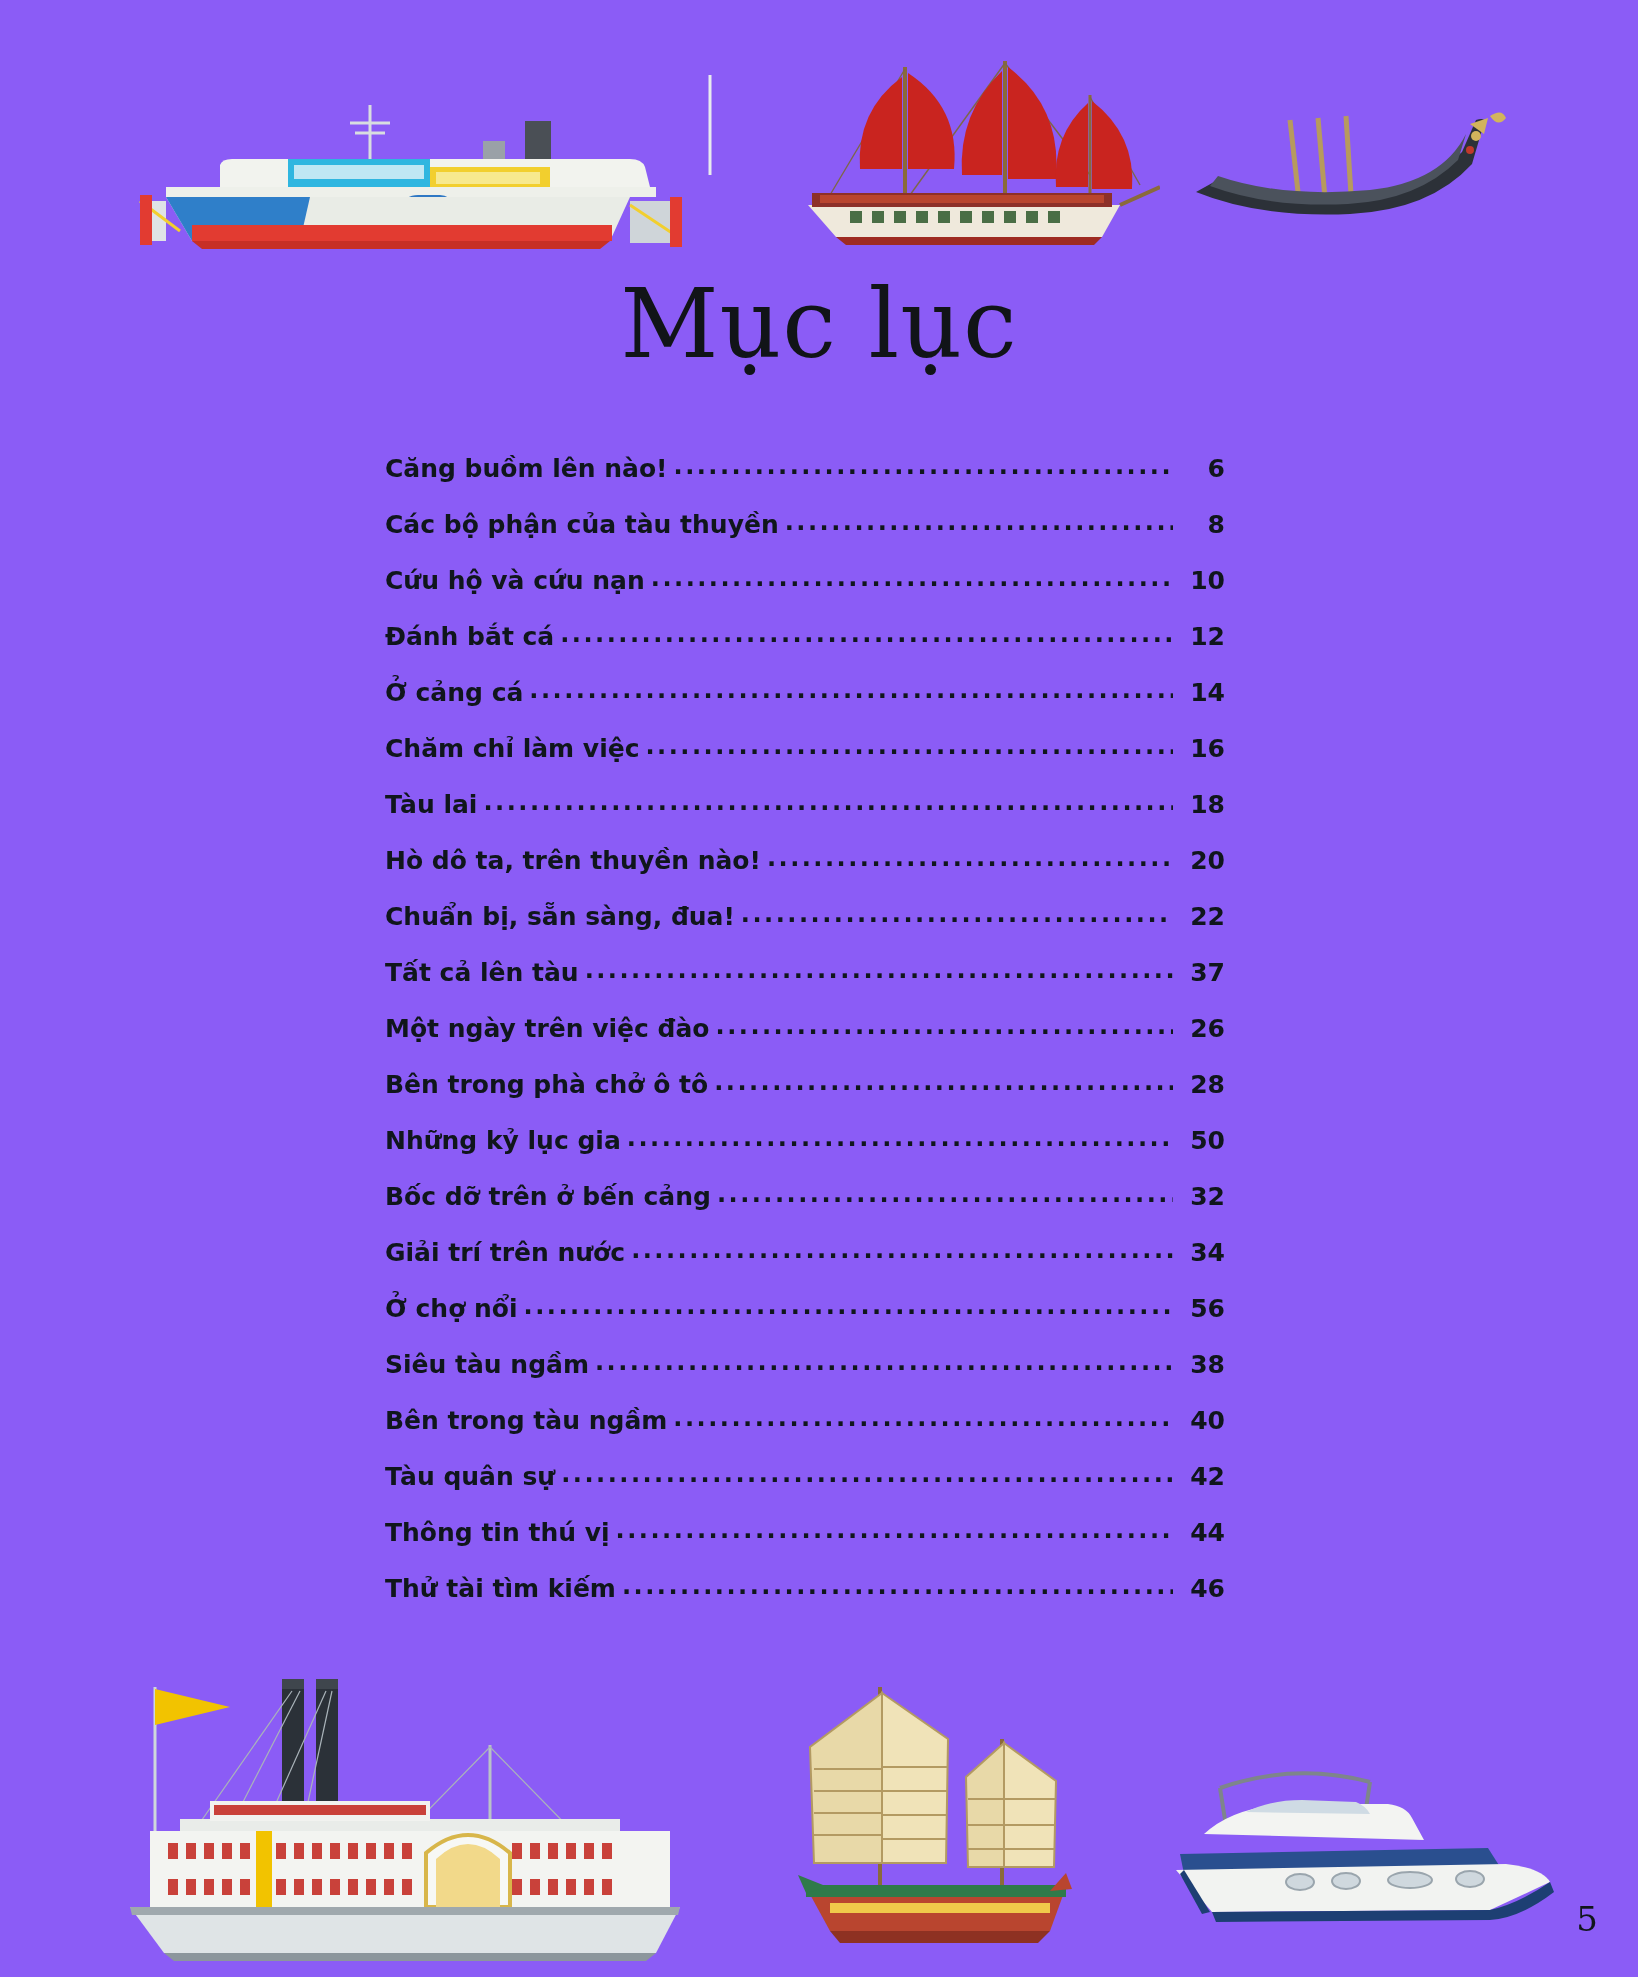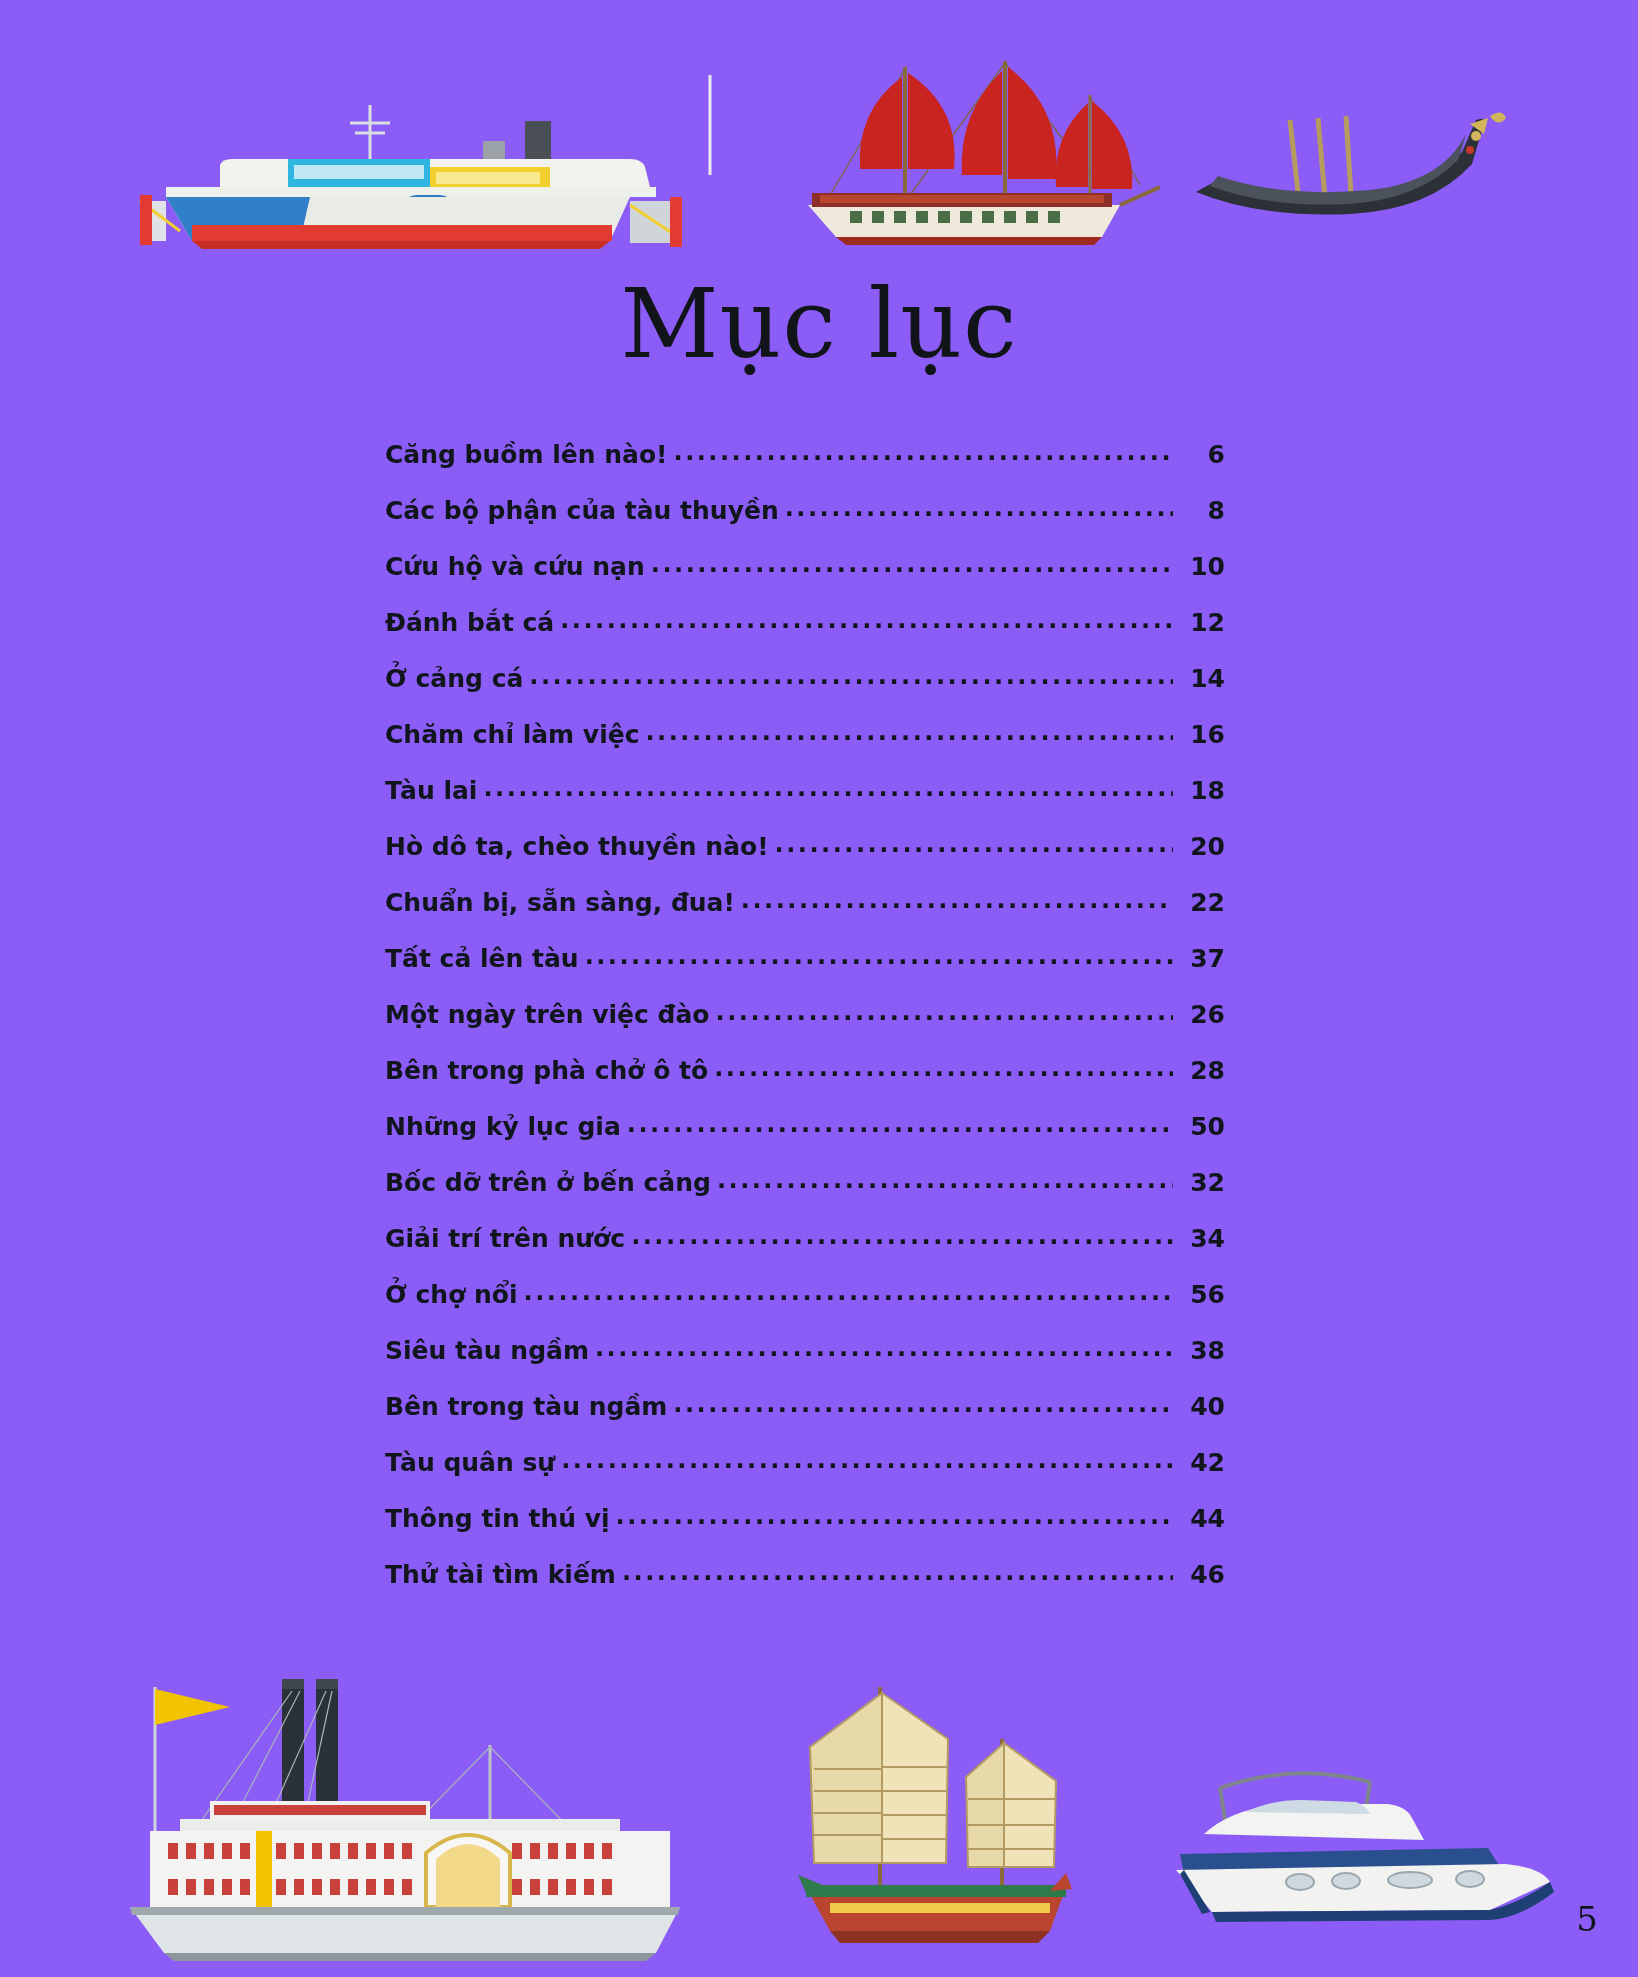--- a/index.html
+++ b/index.html
@@ -49,21 +49,21 @@
 
   
   .toc {
     position: absolute;
     top: 440px;
     left: 385px;
     width: 840px;
   }
   .toc-row {
     display: flex;
-    align-items: flex-start;
+    align-items: center;
     height: 56px;
     font-size: 25px;
     font-weight: bold;
     color: #10161c;
   }
   .toc-label {
     white-space: nowrap;
     padding-right: 6px;
   }
   .toc-dots {
@@ -242,21 +242,21 @@
       <span class="toc-page">16</span>
     </div>
 
     <div class="toc-row">
       <span class="toc-label">Tàu lai</span>
       <span class="toc-dots">......................................................................................................</span>
       <span class="toc-page">18</span>
     </div>
 
     <div class="toc-row">
-      <span class="toc-label">Hò dô ta, chèo thuyền nào!</span>
+      <span class="toc-label">Hò dô ta, trên thuyền nào!</span>
       <span class="toc-dots">......................................................................................................</span>
       <span class="toc-page">20</span>
     </div>
 
     <div class="toc-row">
       <span class="toc-label">Chuẩn bị, sẵn sàng, đua!</span>
       <span class="toc-dots">......................................................................................................</span>
       <span class="toc-page">22</span>
     </div>
 

